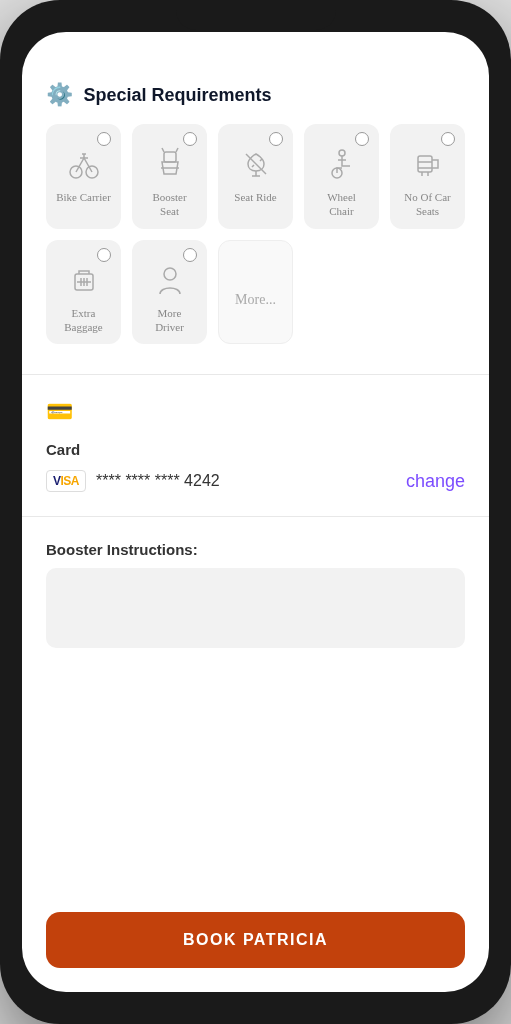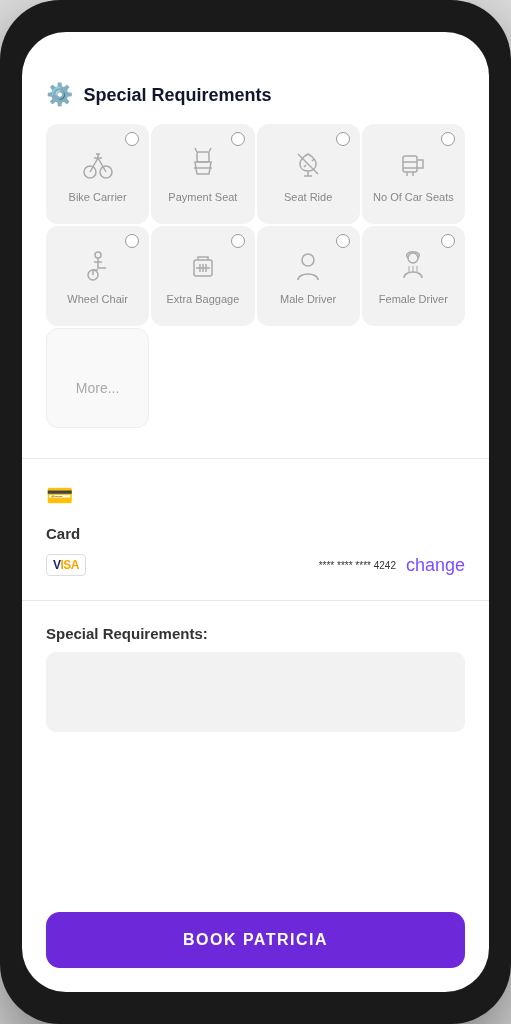--- a/index.html
+++ b/index.html
@@ -70,23 +70,24 @@
 
     .section-title {
       font-size: 18px;
       font-weight: 700;
       color: #0f172a;
     }
 
     
     .requirements-grid {
       display: grid;
-      grid-template-columns: repeat(4, 1fr);
-      gap: 2px;
+      grid-template-columns: repeat(5, 1fr);
+      gap: 11px;
       margin-bottom: 30px;
+      font-family: Liberation Serif, serif;
     }
 
     .req-item {
       background: #f2f2f2;
       border-radius: 12px;
       padding: 14px 10px 10px 10px;
       display: flex;
       flex-direction: column;
       align-items: center;
       position: relative;
@@ -158,24 +159,23 @@
     .visa-text {
       font-size: 12px;
       font-weight: 900;
       letter-spacing: -0.5px;
     }
 
     .visa-v { color: #1a1f71; }
     .visa-isa { color: #f7a600; }
 
     .card-number {
-      font-size: 10px;
+      font-size: 16px;
       color: #333;
       flex: 1;
-      text-align: right;
     }
 
     .change-link {
       font-size: 18px;
       color: #7c4dff;
       cursor: pointer;
       text-decoration: none;
     }
 
     
@@ -204,21 +204,21 @@
     }
 
     
     .book-button-wrapper {
       padding: 16px 24px 24px 24px;
     }
 
     .book-button {
       width: 100%;
       height: 56px;
-      background: #6d28d9;
+      background: #c2410c;
       border: none;
       border-radius: 14px;
       color: white;
       font-size: 16px;
       font-weight: 800;
       letter-spacing: 1.5px;
       cursor: pointer;
     }
 
     
@@ -258,92 +258,82 @@
 
         <div class="req-item">
           <div class="radio"></div>
           <svg class="req-svg" viewBox="0 0 36 36" fill="none">
             <rect x="12" y="6" width="12" height="10" rx="2" stroke="#aaa" stroke-width="1.5" fill="none"></rect>
             <path d="M10 16 L26 16 L24 28 L12 28 Z" stroke="#aaa" stroke-width="1.5" fill="none"></path>
             <line x1="9" y1="22" x2="27" y2="22" stroke="#aaa" stroke-width="1.5"></line>
             <line x1="12" y1="6" x2="10" y2="2" stroke="#aaa" stroke-width="1.5"></line>
             <line x1="24" y1="6" x2="26" y2="2" stroke="#aaa" stroke-width="1.5"></line>
           </svg>
-          <span class="req-label">Payment Seat</span>
+          <span class="req-label">Booster Seat</span>
         </div>
 
         <div class="req-item">
           <div class="radio"></div>
           <svg class="req-svg" viewBox="0 0 36 36" fill="none">
             <path d="M18 8 C18 8 10 12 10 18 C10 22 13 25 18 25 C23 25 26 22 26 18 C26 12 18 8 18 8Z" stroke="#aaa" stroke-width="1.5" fill="none"></path>
             <path d="M14 21 L16 19 M22 15 L24 13" stroke="#aaa" stroke-width="1.5"></path>
             <line x1="8" y1="8" x2="28" y2="28" stroke="#aaa" stroke-width="1.5"></line>
             <path d="M18 25 L18 30" stroke="#aaa" stroke-width="1.5"></path>
             <path d="M14 30 L22 30" stroke="#aaa" stroke-width="1.5"></path>
           </svg>
           <span class="req-label">Seat Ride</span>
+        </div>
+
+        <div class="req-item">
+          <div class="radio"></div>
+          <svg class="req-svg" viewBox="0 0 36 36" fill="none">
+            <circle cx="18" cy="7" r="3" stroke="#aaa" stroke-width="1.5" fill="none"></circle>
+            <path d="M18 10 L18 20 L26 20" stroke="#aaa" stroke-width="1.5"></path>
+            <path d="M14 14 L22 14" stroke="#aaa" stroke-width="1.5"></path>
+            <circle cx="13" cy="27" r="5" stroke="#aaa" stroke-width="1.5" fill="none"></circle>
+            <path d="M18 22 L13 22 L13 27" stroke="#aaa" stroke-width="1.5"></path>
+          </svg>
+          <span class="req-label">Wheel Chair</span>
         </div>
 
         <div class="req-item">
           <div class="radio"></div>
           <svg class="req-svg" viewBox="0 0 36 36" fill="none">
             <rect x="8" y="10" width="14" height="16" rx="2" stroke="#aaa" stroke-width="1.5" fill="none"></rect>
             <path d="M8 22 L22 22" stroke="#aaa" stroke-width="1.5"></path>
             <path d="M8 16 L22 16" stroke="#aaa" stroke-width="1.5"></path>
             <path d="M22 14 L28 14 L28 22 L22 22" stroke="#aaa" stroke-width="1.5" fill="none"></path>
             <line x1="12" y1="26" x2="12" y2="30" stroke="#aaa" stroke-width="1.5"></line>
             <line x1="18" y1="26" x2="18" y2="30" stroke="#aaa" stroke-width="1.5"></line>
           </svg>
           <span class="req-label">No Of Car Seats</span>
         </div>
 
         <div class="req-item">
           <div class="radio"></div>
           <svg class="req-svg" viewBox="0 0 36 36" fill="none">
-            <circle cx="18" cy="7" r="3" stroke="#aaa" stroke-width="1.5" fill="none"></circle>
-            <path d="M18 10 L18 20 L26 20" stroke="#aaa" stroke-width="1.5"></path>
-            <path d="M14 14 L22 14" stroke="#aaa" stroke-width="1.5"></path>
-            <circle cx="13" cy="27" r="5" stroke="#aaa" stroke-width="1.5" fill="none"></circle>
-            <path d="M18 22 L13 22 L13 27" stroke="#aaa" stroke-width="1.5"></path>
-          </svg>
-          <span class="req-label">Wheel Chair</span>
-        </div>
-
-        <div class="req-item">
-          <div class="radio"></div>
-          <svg class="req-svg" viewBox="0 0 36 36" fill="none">
             <rect x="9" y="12" width="18" height="16" rx="2" stroke="#aaa" stroke-width="1.5" fill="none"></rect>
             <path d="M13 12 L13 9 L23 9 L23 12" stroke="#aaa" stroke-width="1.5"></path>
             <line x1="15" y1="16" x2="15" y2="24" stroke="#aaa" stroke-width="1.5"></line>
             <line x1="18" y1="16" x2="18" y2="24" stroke="#aaa" stroke-width="1.5"></line>
             <line x1="21" y1="16" x2="21" y2="24" stroke="#aaa" stroke-width="1.5"></line>
             <line x1="11" y1="20" x2="25" y2="20" stroke="#aaa" stroke-width="1.5"></line>
           </svg>
           <span class="req-label">Extra Baggage</span>
         </div>
 
         <div class="req-item">
           <div class="radio"></div>
           <svg class="req-svg" viewBox="0 0 36 36" fill="none">
             <circle cx="18" cy="12" r="6" stroke="#aaa" stroke-width="1.5" fill="none"></circle>
             <path d="M8 32 C8 24 28 24 28 32" stroke="#aaa" stroke-width="1.5" fill="none"></path>
           </svg>
-          <span class="req-label">Male Driver</span>
-        </div>
-
-        <div class="req-item">
-          <div class="radio"></div>
-          <svg class="req-svg" viewBox="0 0 36 36" fill="none">
-            <circle cx="18" cy="10" r="5" stroke="#aaa" stroke-width="1.5" fill="none"></circle>
-            <path d="M13 10 C13 10 11 8 12 6 C15 3 21 3 24 6 C25 8 23 10 23 10" stroke="#aaa" stroke-width="1.5" fill="none"></path>
-            <path d="M9 30 C9 22 27 22 27 30" stroke="#aaa" stroke-width="1.5" fill="none"></path>
-            <path d="M14 18 L14 24 M18 18 L18 24 M22 18 L22 24" stroke="#aaa" stroke-width="1"></path>
-          </svg>
-          <span class="req-label">Female Driver</span>
-        </div>
+          <span class="req-label">More Driver</span>
+        </div>
+
 
         <div class="req-item empty">
           <span class="req-label" style="margin-top:36px; font-size:14px; color:#aaa;">More...</span>
         </div>
 
       </div>
 
       <div class="divider"></div>
 
       <div class="payment-section">
@@ -360,21 +350,21 @@
             </span>
           </div>
           <span class="card-number">**** **** **** 4242</span>
           <a class="change-link">change</a>
         </div>
       </div>
 
       <div class="divider"></div>
 
       <div class="instructions-section">
-        <div class="instructions-label">Special Requirements:</div>
+        <div class="instructions-label">Booster Instructions:</div>
         <textarea class="instructions-input" style=""></textarea>
       </div>
 
     </div>
 
     <div class="book-button-wrapper">
       <button class="book-button">BOOK PATRICIA</button>
     </div>
 
   </div>

